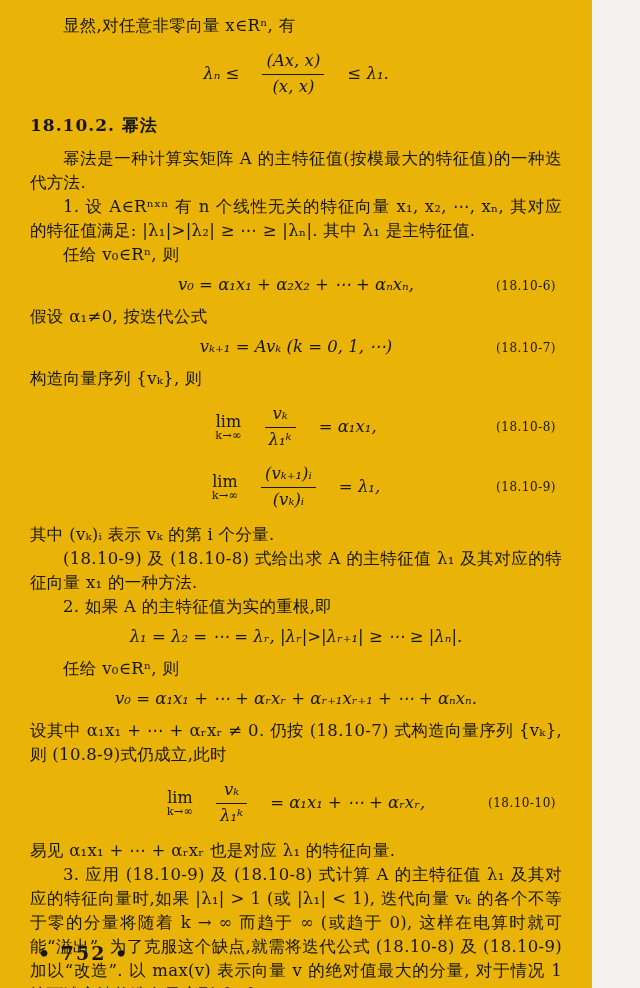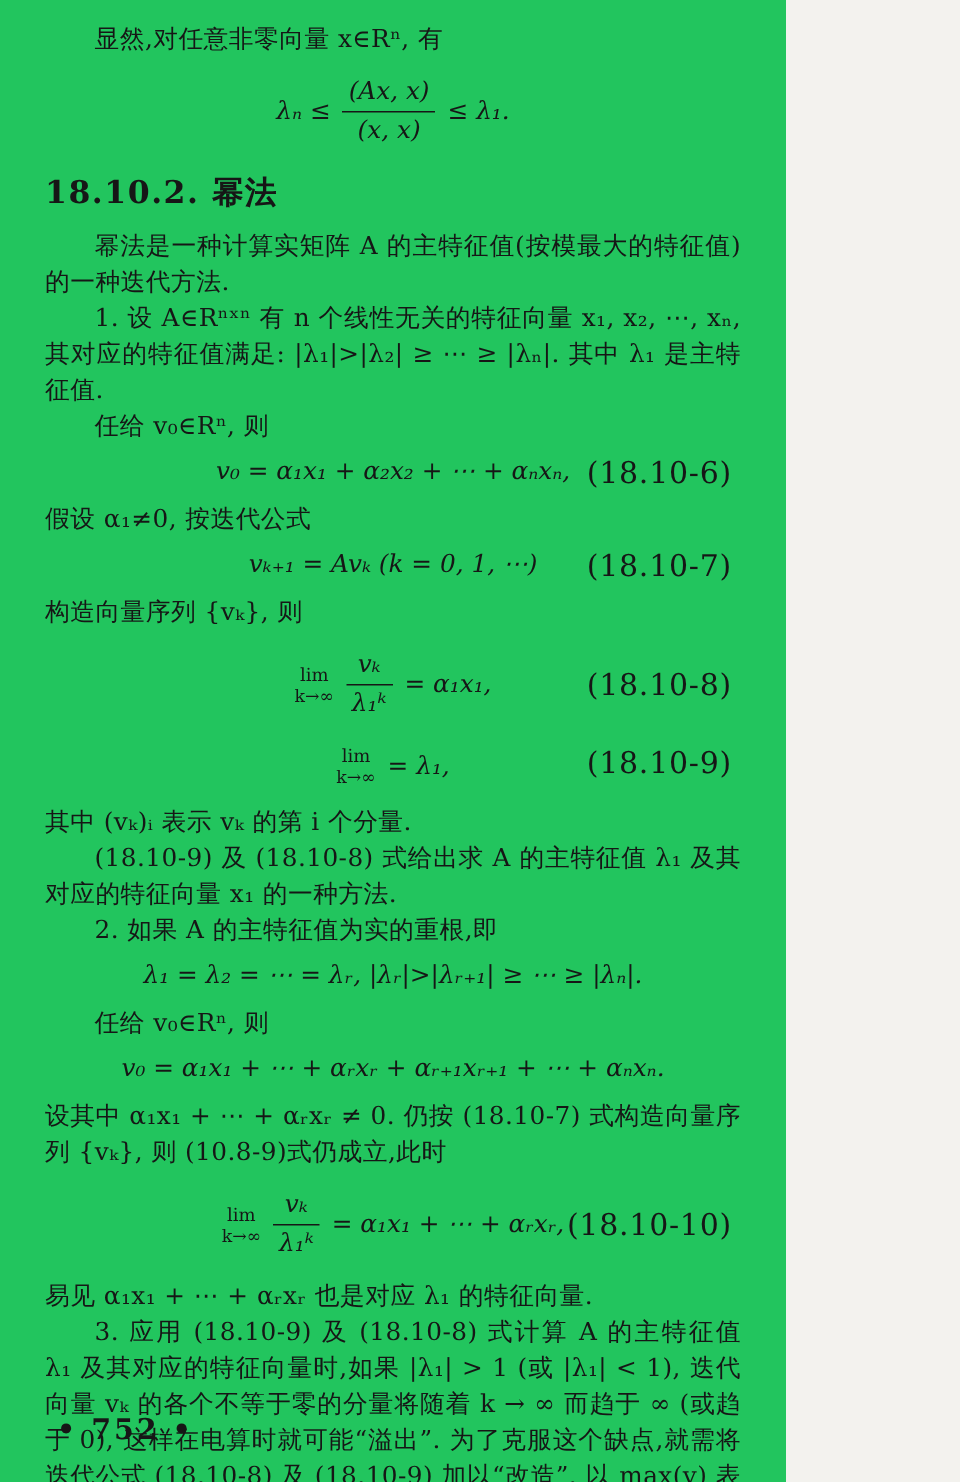--- a/index.html
+++ b/index.html
@@ -5,63 +5,63 @@
   html,body{margin:0;padding:0;}
   body{
     width:640px;height:988px;
     background:#f3f2ee;
     font-family:"DejaVu Serif","Liberation Serif",serif;
     color:#161616;
     overflow:hidden;
   }
   .page{
     position:relative;
-    width:524px;height:988px;
+    width:592px;height:988px;
     box-sizing:border-box;
     padding:14px 30px 0 30px;
     background:radial-gradient(ellipse at 50% 40%, #f6f5f1 60%, #edecе7 100%);
-    background-color:#22c55e;
+    background-color:#eab308;
   }
   .para{
     margin:0;
     font-size:16.5px;
     line-height:24px;
     text-align:justify;
     letter-spacing:0.3px;
   }
   .para.indent{ text-indent:2em; }
   h2.heading{
     margin:16px 0 10px 0;
-    font-size:21px;
+    font-size:17px;
     font-weight:bold;
     letter-spacing:1px;
   }
   .formula-row{
     position:relative;
     text-align:center;
     font-size:16.5px;
     line-height:22px;
     margin:7px 0;
     min-height:24px;
   }
   .formula-row.display{ margin:12px 0; }
   .f-center{
     display:inline-flex;
     align-items:center;
-    gap:8px;
+    gap:23px;
     font-style:italic;
     white-space:nowrap;
   }
   .eqno{
     position:absolute;
     right:6px;
     top:50%;
     transform:translateY(-50%);
     font-style:normal;
-    font-size:20px;
+    font-size:12px;
     letter-spacing:0.5px;
   }
   .frac{
     display:inline-block;
     vertical-align:middle;
     text-align:center;
   }
   .frac .num{
     display:block;
     padding:0 4px 2px 4px;
@@ -70,21 +70,21 @@
   .frac .den{
     display:block;
     padding:1px 4px 0 4px;
   }
   .lim-block{
     display:inline-block;
     text-align:center;
     vertical-align:middle;
     font-style:normal;
   }
-  .lim-word{display:block;line-height:15px;font-size:12px;}
+  .lim-word{display:block;line-height:15px;font-size:16px;}
   .lim-sub{display:block;line-height:12px;font-size:11.5px;}
   .footer{
     position:absolute;
     left:38px;
     bottom:24px;
     font-size:19px;
     font-weight:bold;
     letter-spacing:2px;
   }
 </style>
@@ -140,20 +140,24 @@
     </span>
     <span class="eqno">(18.10-8)</span>
   </div>
 
   <div class="formula-row display">
     <span class="f-center">
       <span class="lim-block">
         <span class="lim-word">lim</span>
         <span class="lim-sub">k→∞</span>
       </span>
+      <span class="frac">
+        <span class="num">(vₖ₊₁)ᵢ</span>
+        <span class="den">(vₖ)ᵢ</span>
+      </span>
       <span>= λ₁,</span>
     </span>
     <span class="eqno">(18.10-9)</span>
   </div>
 
   <p class="para">其中 (vₖ)ᵢ 表示 vₖ 的第 i 个分量.</p>
   <p class="para indent">(18.10-9) 及 (18.10-8) 式给出求 A 的主特征值 λ₁ 及其对应的特征向量 x₁ 的一种方法.</p>
   <p class="para indent">2. 如果 A 的主特征值为实的重根,即</p>
 
   <div class="formula-row">

